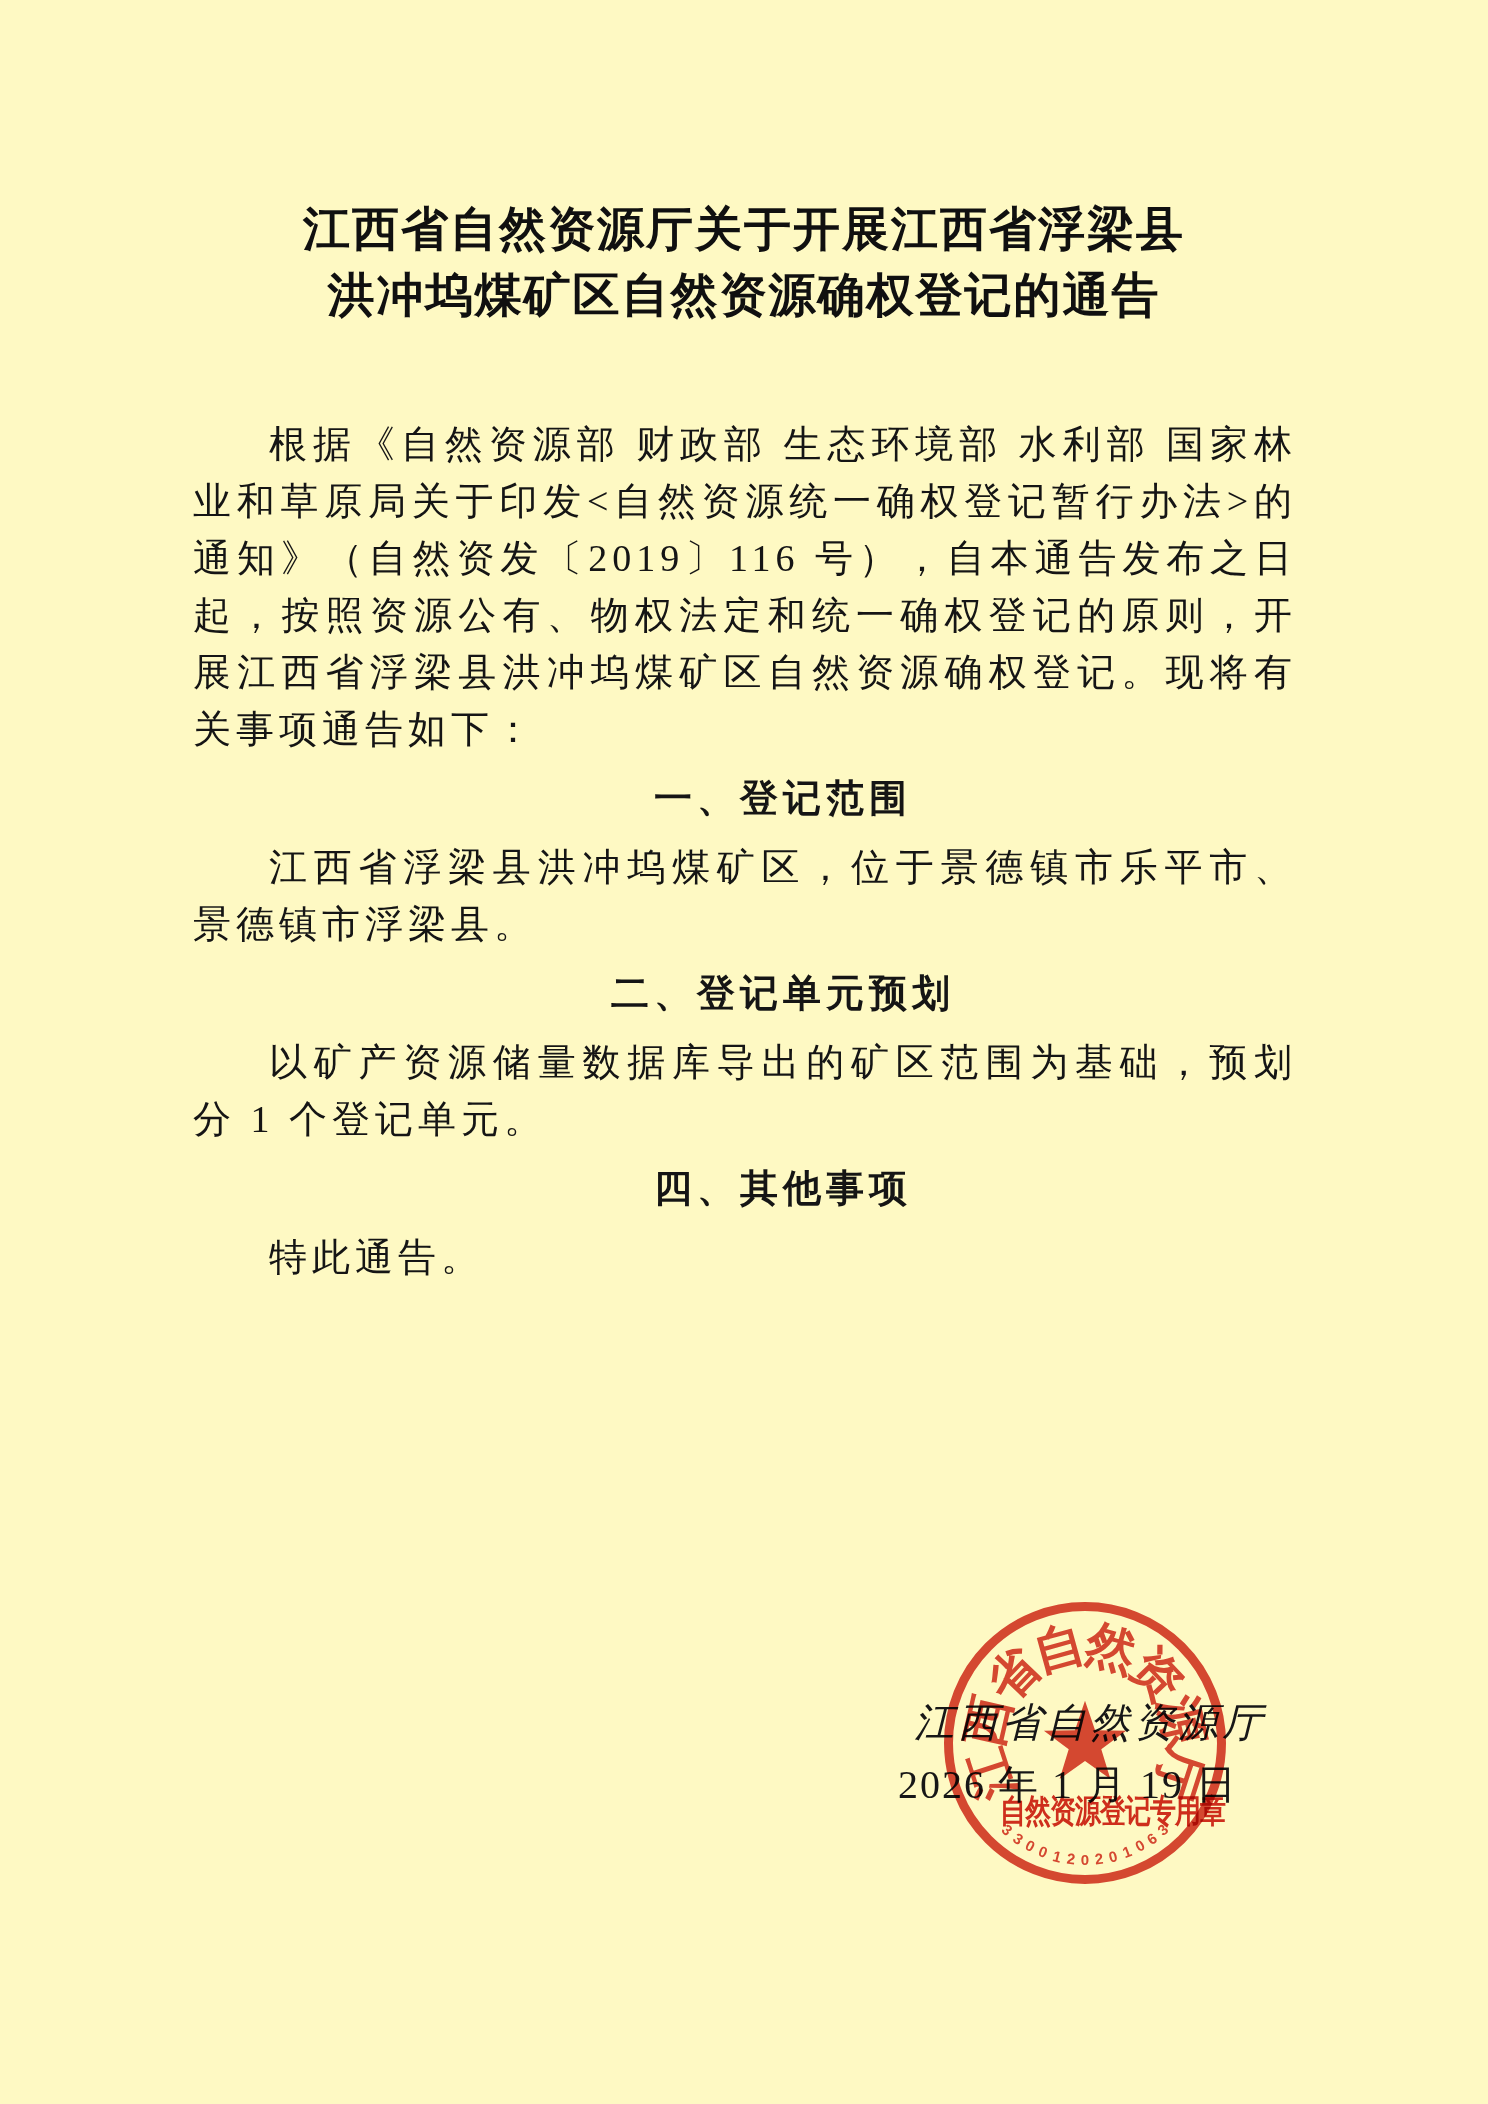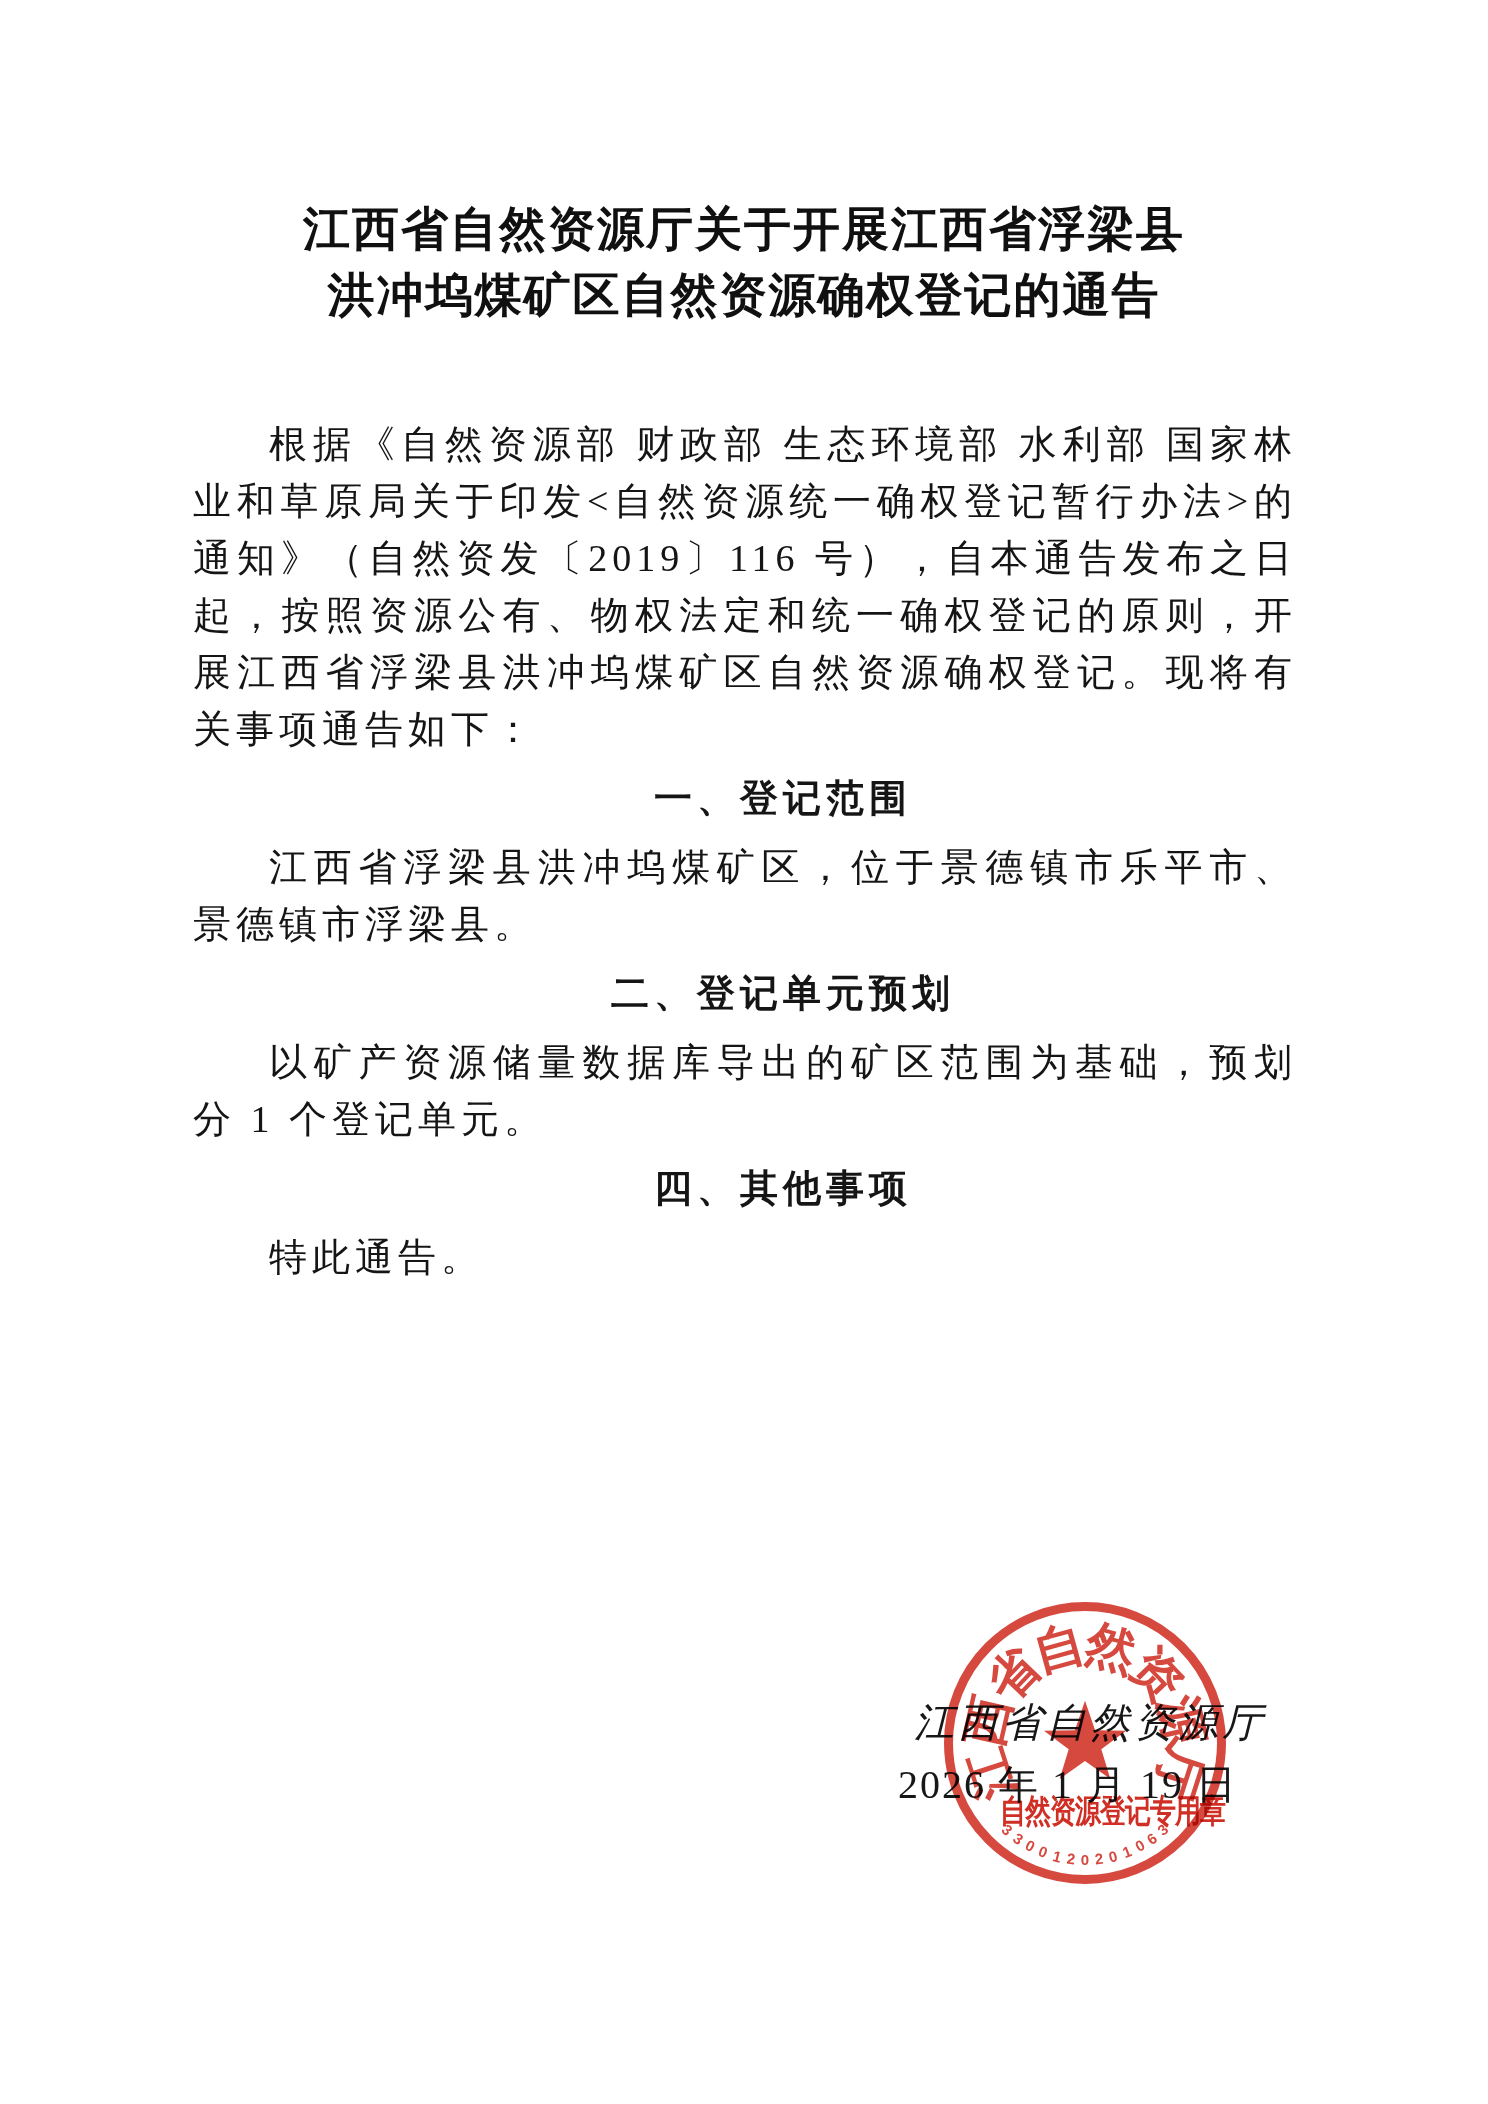--- a/index.html
+++ b/index.html
@@ -1,19 +1,19 @@
 <!DOCTYPE html>
 <html lang="zh"><head>
 <meta charset="utf-8">
 <style>
   html,body{margin:0;padding:0;background:#e8e8e8;}
   .page{
     position:relative;
     width:1488px;height:2104px;
-    background:#ffffff;
+    background:#fef9c3;
     margin:0 auto;
     overflow:hidden;
     font-family:"Liberation Serif","DejaVu Serif",serif;
     color:#151515;
   }
   .doc-title{
     position:absolute;left:0;top:196px;width:100%;
     text-align:center;
     font-family:"Liberation Sans","DejaVu Sans",sans-serif;
     font-weight:700;

